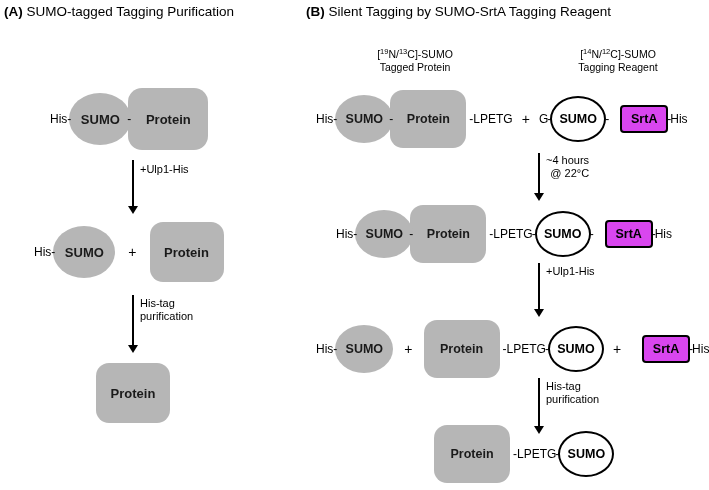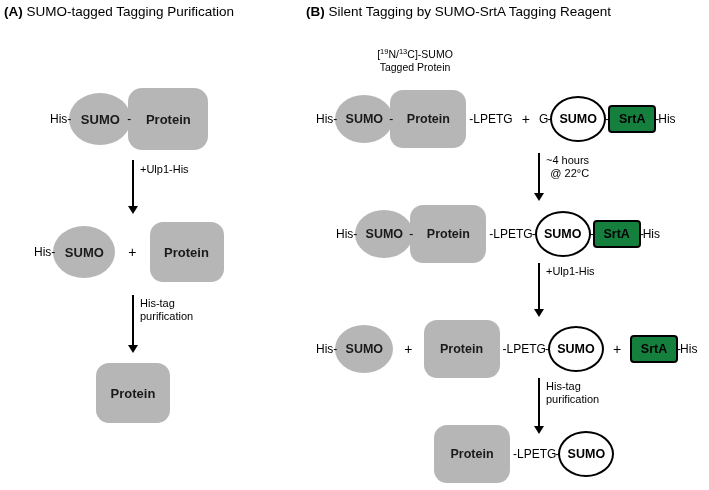--- a/index.html
+++ b/index.html
@@ -38,23 +38,23 @@
     background:#b6b6b6;
     display:flex;align-items:center;justify-content:center;
     font-weight:bold;color:#1a1a1a;
   }
   .sumo-white{
     background:#ffffff;border:2px solid #000;border-radius:50%;
     display:flex;align-items:center;justify-content:center;
     font-weight:bold;color:#000;box-sizing:border-box;
   }
   .srta-box{
-    background:#15803d;border:2.5px solid #000;border-radius:4px;
-    display:flex;align-items:center;justify-content:center;
-    font-weight:bold;color:#000;box-sizing:border-box;
+    background:#d946ef;border:2.5px solid #000;border-radius:4px;
+    display:flex;align-items:center;justify-content:center;
+    font-weight:bold;color:#000;box-sizing:border-box;margin-left:12px;
   }
   .plain{font-size:12px;color:#000;}
   .plus{font-size:14px;color:#000;font-weight:normal;}
   .dash{font-size:12px;color:#000;}
 
   
   .arrow{position:absolute;}
   .arrow .shaft{
     position:absolute;left:0;top:0;width:1.6px;background:#000;
   }
@@ -128,20 +128,22 @@
   <span class="tag">(B)</span>
   <span>Silent Tagging by SUMO-SrtA Tagging Reagent</span>
 </div>
 
 <div class="abs col-head" style="left:360px;top:48px;width:110px;">
   <div>[<sup>19</sup>N/<sup>13</sup>C]-SUMO</div>
   <div>Tagged Protein</div>
 </div>
 
 <div class="abs col-head" style="left:558px;top:48px;width:120px;">
+  <div>[<sup>14</sup>N/<sup>12</sup>C]-SUMO</div>
+  <div>Tagging Reagent</div>
 </div>
 
 <div class="abs" style="left:316px;top:90px;">
   <div class="row">
     <span class="plain" style="position:relative;z-index:3;">His-</span>
     <div class="sumo-gray" style="width:58px;height:48px;font-size:12.5px;margin-left:-2px;position:relative;z-index:2;">
       <span>SUMO</span>
     </div>
     <span class="dash" style="position:relative;z-index:3;margin-left:-4px;margin-right:-3px;">-</span>
     <div class="protein-box" style="width:76px;height:58px;border-radius:13px;font-size:12.5px;position:relative;z-index:1;">

